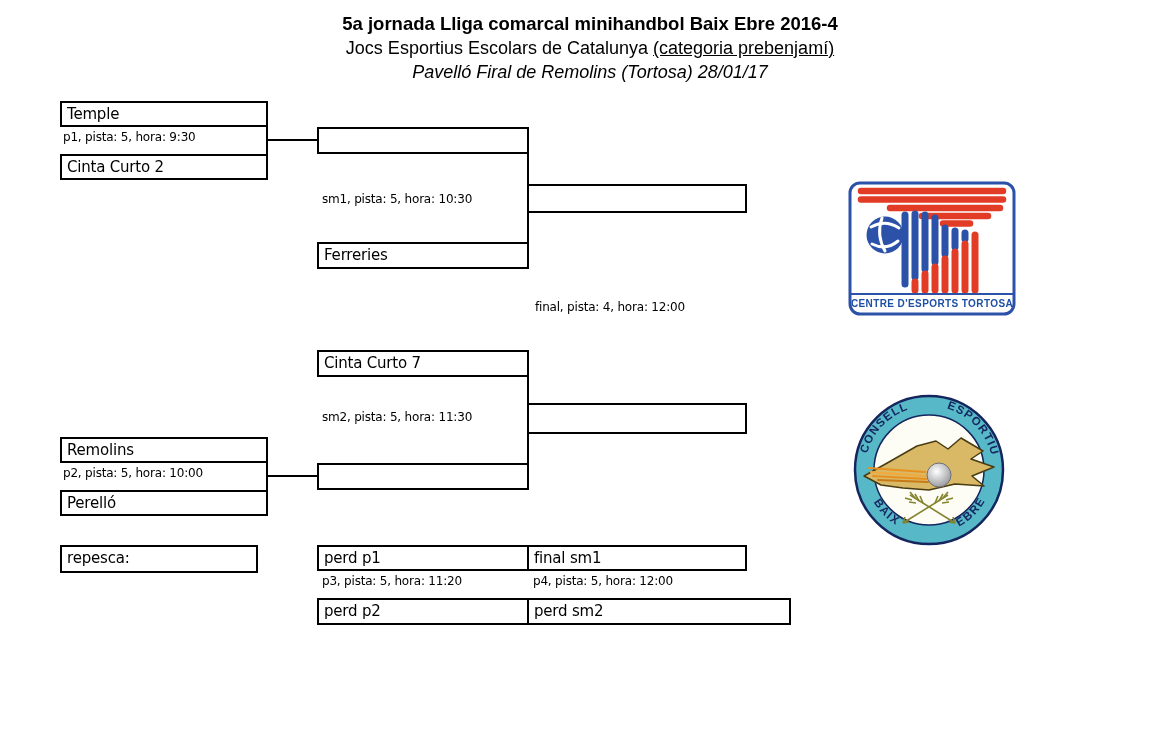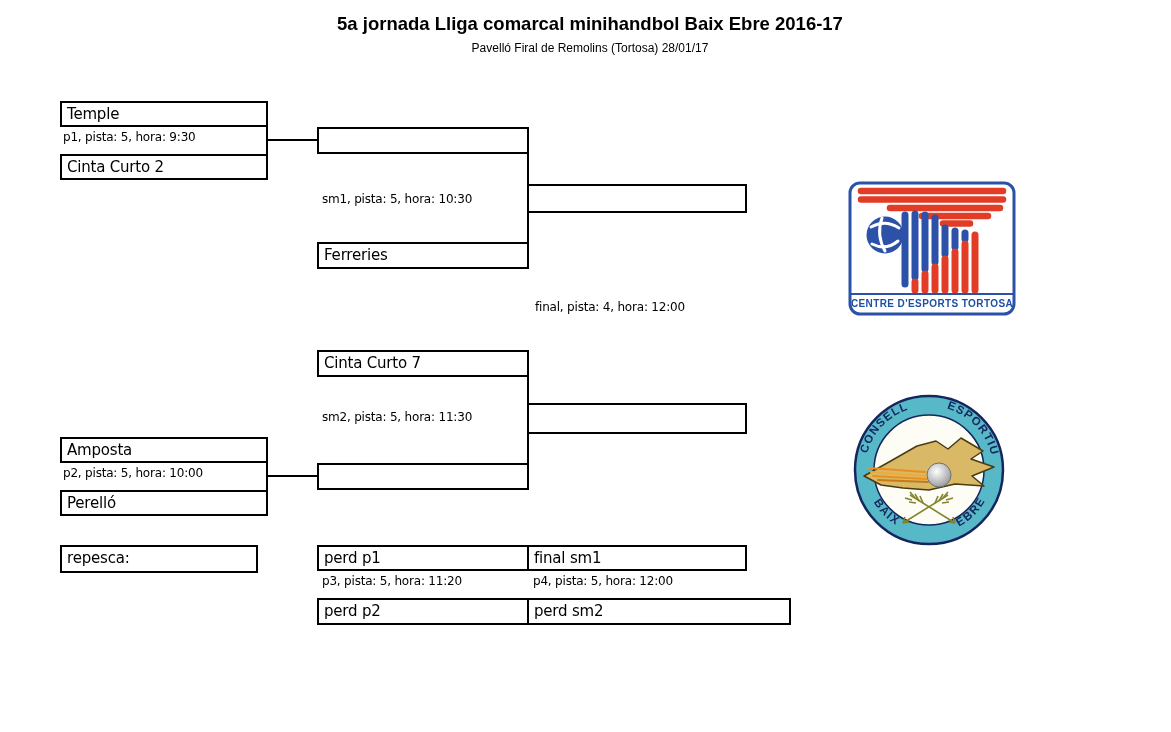--- a/index.html
+++ b/index.html
@@ -6,40 +6,41 @@
   .page{
     position:relative;width:1171px;height:732px;background:#ffffff;overflow:hidden;
     font-family:"DejaVu Sans",sans-serif;color:#000;
   }
   
   .titles{position:absolute;left:10px;top:12px;width:1160px;text-align:center;
           font-family:"Liberation Sans",sans-serif;}
   .t1{font-size:18.5px;font-weight:bold;line-height:24px;}
   .t2{font-size:18px;line-height:24px;}
   .t2 .u{text-decoration:underline;}
-  .t3{font-size:12px;line-height:24px;}
+  .t3{font-size:18px;font-style:italic;line-height:24px;}
   
   .box{
     position:absolute;box-sizing:border-box;border:2px solid #000;background:#fff;
     font-size:15px;letter-spacing:-0.2px;padding:2px 2px 0 5px;white-space:nowrap;overflow:hidden;
   }
   .lbl{
     position:absolute;font-size:12px;letter-spacing:-0.2px;white-space:nowrap;
   }
   .line{position:absolute;background:#000;}
   .logo{position:absolute;}
   .logo text{font-family:"Liberation Sans",sans-serif;}
 </style>
 </head>
 <body>
 
 <div class="page">
 
   <div class="titles">
-    <div class="t1">5a jornada Lliga comarcal minihandbol Baix Ebre 2016-17</div>
+    <div class="t1">5a jornada Lliga comarcal minihandbol Baix Ebre 2016-4</div>
+    <div class="t2"><span>Jocs Esportius Escolars de Catalunya</span> <span class="u">(categoria prebenjamí)</span></div>
     <div class="t3">Pavelló Firal de Remolins (Tortosa) 28/01/17</div>
   </div>
 
   <div class="box" style="left:60px;top:101px;width:208px;height:26px">Temple</div>
   <div class="lbl" style="left:63px;top:130px">p1, pista: 5, hora: 9:30</div>
   <div class="box" style="left:60px;top:154px;width:208px;height:26px">Cinta Curto 2</div>
   <div class="line" style="left:266px;top:101px;width:2px;height:79px"></div>
   <div class="line" style="left:268px;top:139px;width:50px;height:2px"></div>
 
   <div class="box" style="left:317px;top:127px;width:212px;height:27px"></div>
@@ -49,21 +50,21 @@
 
   <div class="box" style="left:527px;top:184px;width:220px;height:29px"></div>
   <div class="lbl" style="left:535px;top:300px">final, pista: 4, hora: 12:00</div>
 
   <div class="box" style="left:317px;top:350px;width:212px;height:27px">Cinta Curto 7</div>
   <div class="line" style="left:527px;top:350px;width:2px;height:140px"></div>
   <div class="lbl" style="left:322px;top:410px">sm2, pista: 5, hora: 11:30</div>
   <div class="box" style="left:527px;top:403px;width:220px;height:31px"></div>
   <div class="box" style="left:317px;top:463px;width:212px;height:27px"></div>
 
-  <div class="box" style="left:60px;top:437px;width:208px;height:26px">Amposta</div>
+  <div class="box" style="left:60px;top:437px;width:208px;height:26px">Remolins</div>
   <div class="lbl" style="left:63px;top:466px">p2, pista: 5, hora: 10:00</div>
   <div class="box" style="left:60px;top:490px;width:208px;height:26px">Perelló</div>
   <div class="line" style="left:266px;top:437px;width:2px;height:79px"></div>
   <div class="line" style="left:268px;top:475px;width:50px;height:2px"></div>
 
   <div class="box" style="left:60px;top:545px;width:198px;height:28px">repesca:</div>
 
   <div class="box" style="left:317px;top:545px;width:212px;height:26px">perd p1</div>
   <div class="box" style="left:527px;top:545px;width:220px;height:26px">final sm1</div>
   <div class="lbl" style="left:322px;top:574px">p3, pista: 5, hora: 11:20</div>

